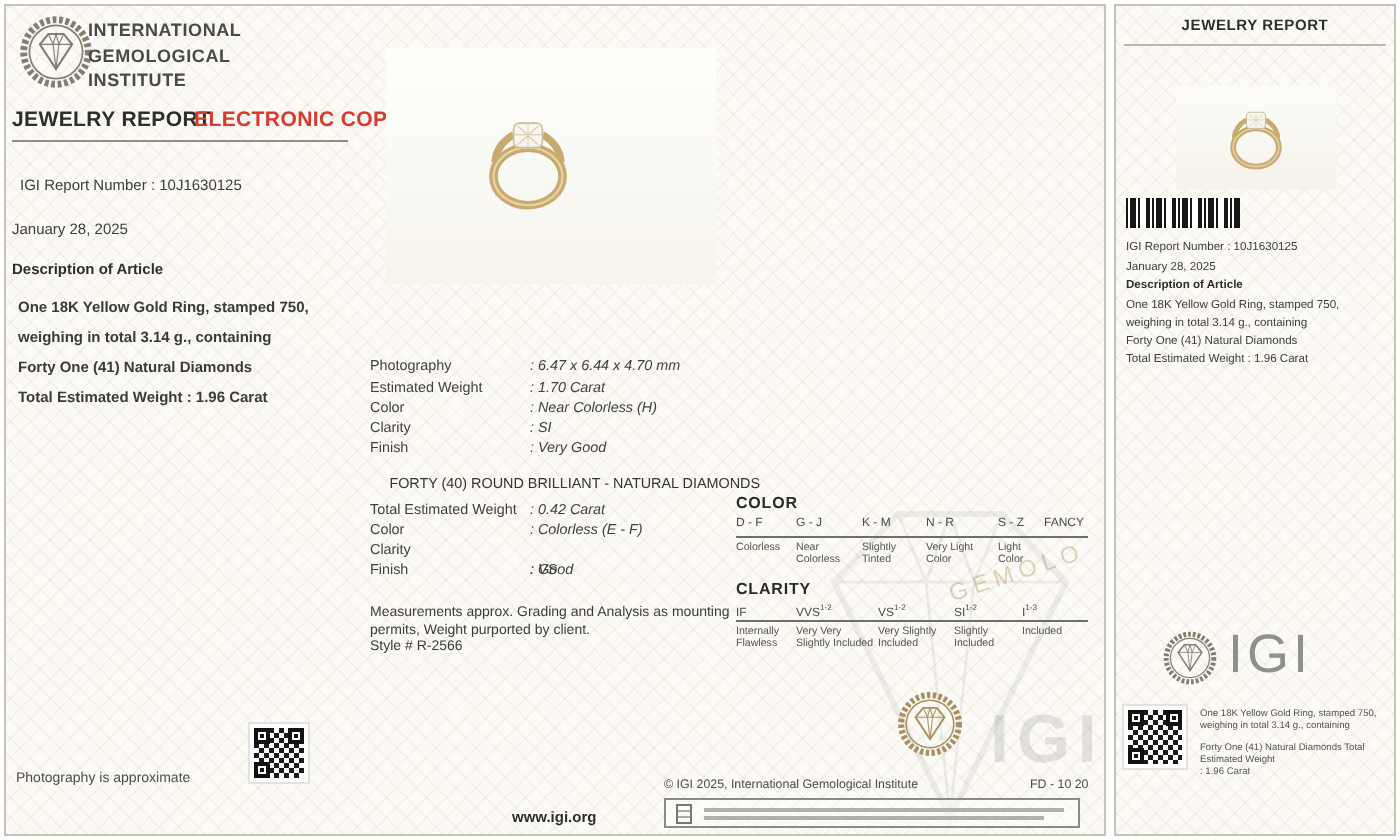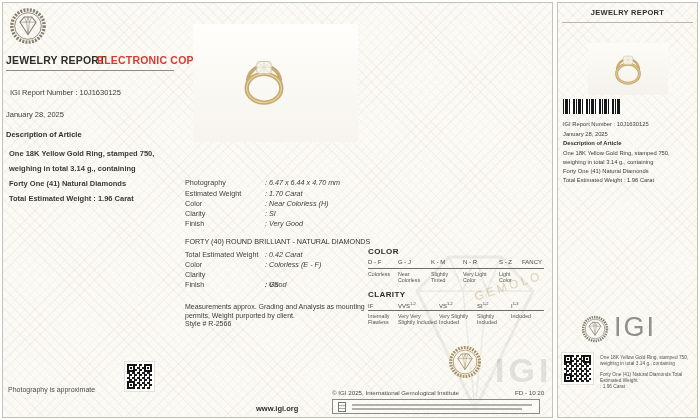--- a/index.html
+++ b/index.html
@@ -51,20 +51,25 @@
   </svg>
   <div class="abs wm" style="left:492px; top:348px; font-size:34px; font-weight:bold; color:#8b8b8b; opacity:.22; letter-spacing:4px;">IGI</div>
   <div class="abs wm" style="left:470px; top:276px; font-size:12px; color:#a8854e; opacity:.34; letter-spacing:3px; transform:rotate(-18deg);">GEMOLO</div>
 
   <svg class="abs badge gray" style="left:6px; top:4px;" width="38" height="38" viewBox="0 0 40 40">
     <circle cx="20" cy="20" r="17" fill="none" stroke="currentColor" stroke-width="3.6" stroke-dasharray="2 1.4"></circle>
     <circle cx="20" cy="20" r="14" fill="none" stroke="currentColor" stroke-width="0.9"></circle>
     <path d="M11.5 16 L16 10.5 H24 L28.5 16 L20 29 Z" fill="none" stroke="currentColor" stroke-width="1.1"></path>
     <path d="M11.5 16 H28.5 M16 10.5 L18.5 16 L20 10.5 L21.5 16 L24 10.5 M18.5 16 L20 29 M21.5 16 L20 29" fill="none" stroke="currentColor" stroke-width="0.6"></path>
   </svg>
+  <div class="abs" style="left:41px; top:6px; font-size:9px; font-weight:bold; color:#4a4a44; line-height:12.5px; letter-spacing:.3px;">
+    <div>INTERNATIONAL</div>
+    <div>GEMOLOGICAL</div>
+    <div>INSTITUTE</div>
+  </div>
 
   <div class="abs b ink" style="left:3px; top:51px; font-size:10.5px; letter-spacing:.2px;">JEWELRY REPORT</div>
   <div class="abs b red" style="left:94px; top:51px; font-size:10.5px; letter-spacing:.2px;">ELECTRONIC COPY</div>
   <div class="rule" style="left:3px; top:67px; width:168px;"></div>
 
   <div class="abs" style="left:7px; top:85px; font-size:7.5px;">IGI Report Number : 10J1630125</div>
   <div class="abs" style="left:3px; top:107px; font-size:7.5px;">January 28, 2025</div>
   <div class="abs b ink" style="left:3px; top:127px; font-size:7.5px;">Description of Article</div>
   <div class="abs b" style="left:6px; top:146px; font-size:7.5px; color:#3a3a36;">One 18K Yellow Gold Ring, stamped 750,</div>
   <div class="abs b" style="left:6px; top:161px; font-size:7.5px; color:#3a3a36;">weighing in total 3.14 g., containing</div>
@@ -85,21 +90,21 @@
   <div class="kv-value" style="left:262px; top:175px;">: 6.47 x 6.44 x 4.70 mm</div>
   <div class="kv-label" style="left:182px; top:186px;">Estimated Weight</div>
   <div class="kv-value" style="left:262px; top:186px;">: 1.70 Carat</div>
   <div class="kv-label" style="left:182px; top:196px;">Color</div>
   <div class="kv-value" style="left:262px; top:196px;">: Near Colorless (H)</div>
   <div class="kv-label" style="left:182px; top:206px;">Clarity</div>
   <div class="kv-value" style="left:262px; top:206px;text-align:right;">: SI</div>
   <div class="kv-label" style="left:182px; top:216px;">Finish</div>
   <div class="kv-value" style="left:262px; top:216px;">: Very Good</div>
 
-  <div class="sec-title" style="left:182px; top:234px; width:195px;">FORTY (40) ROUND BRILLIANT - NATURAL DIAMONDS</div>
+  <div class="sec-title" style="left:182px; top:234px; width:195px;text-align:right;">FORTY (40) ROUND BRILLIANT - NATURAL DIAMONDS</div>
   <div class="kv-label" style="left:182px; top:247px;">Total Estimated Weight</div>
   <div class="kv-value" style="left:262px; top:247px;">: 0.42 Carat</div>
   <div class="kv-label" style="left:182px; top:257px;">Color</div>
   <div class="kv-value" style="left:262px; top:257px;">: Colorless (E - F)</div>
   <div class="kv-label" style="left:182px; top:267px;">Clarity</div>
   <div class="kv-value" style="left:262px; top:277px;">: VS</div>
   <div class="kv-label" style="left:182px; top:277px;">Finish</div>
   <div class="kv-value" style="left:262px; top:277px;">: Good</div>
 
   <div class="abs" style="left:182px; top:300px; font-size:7px; line-height:8.5px;">

